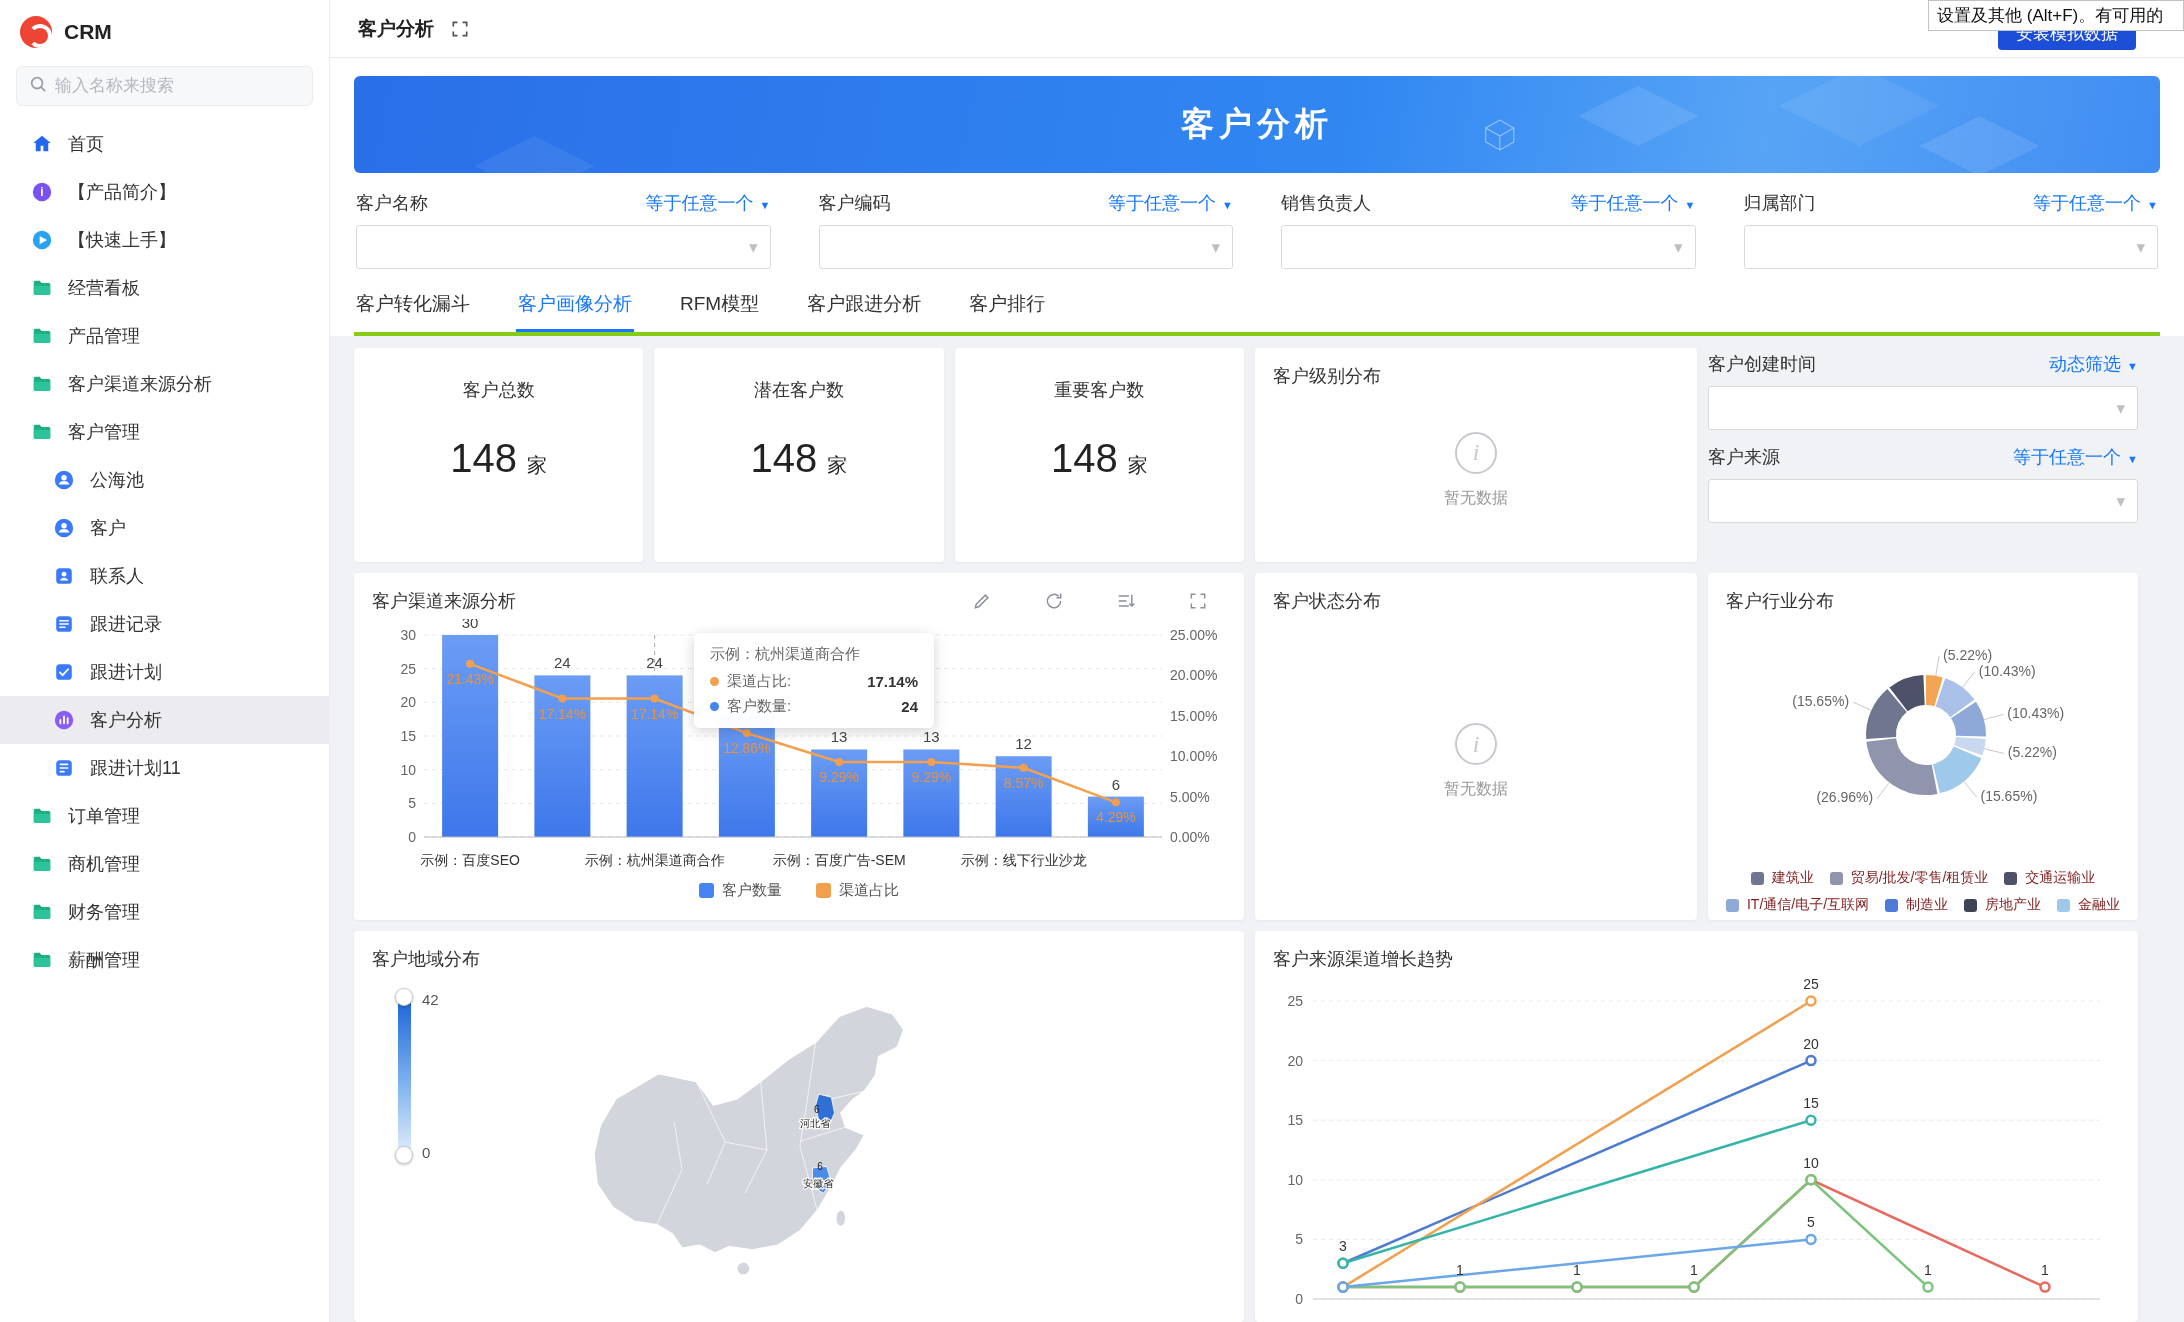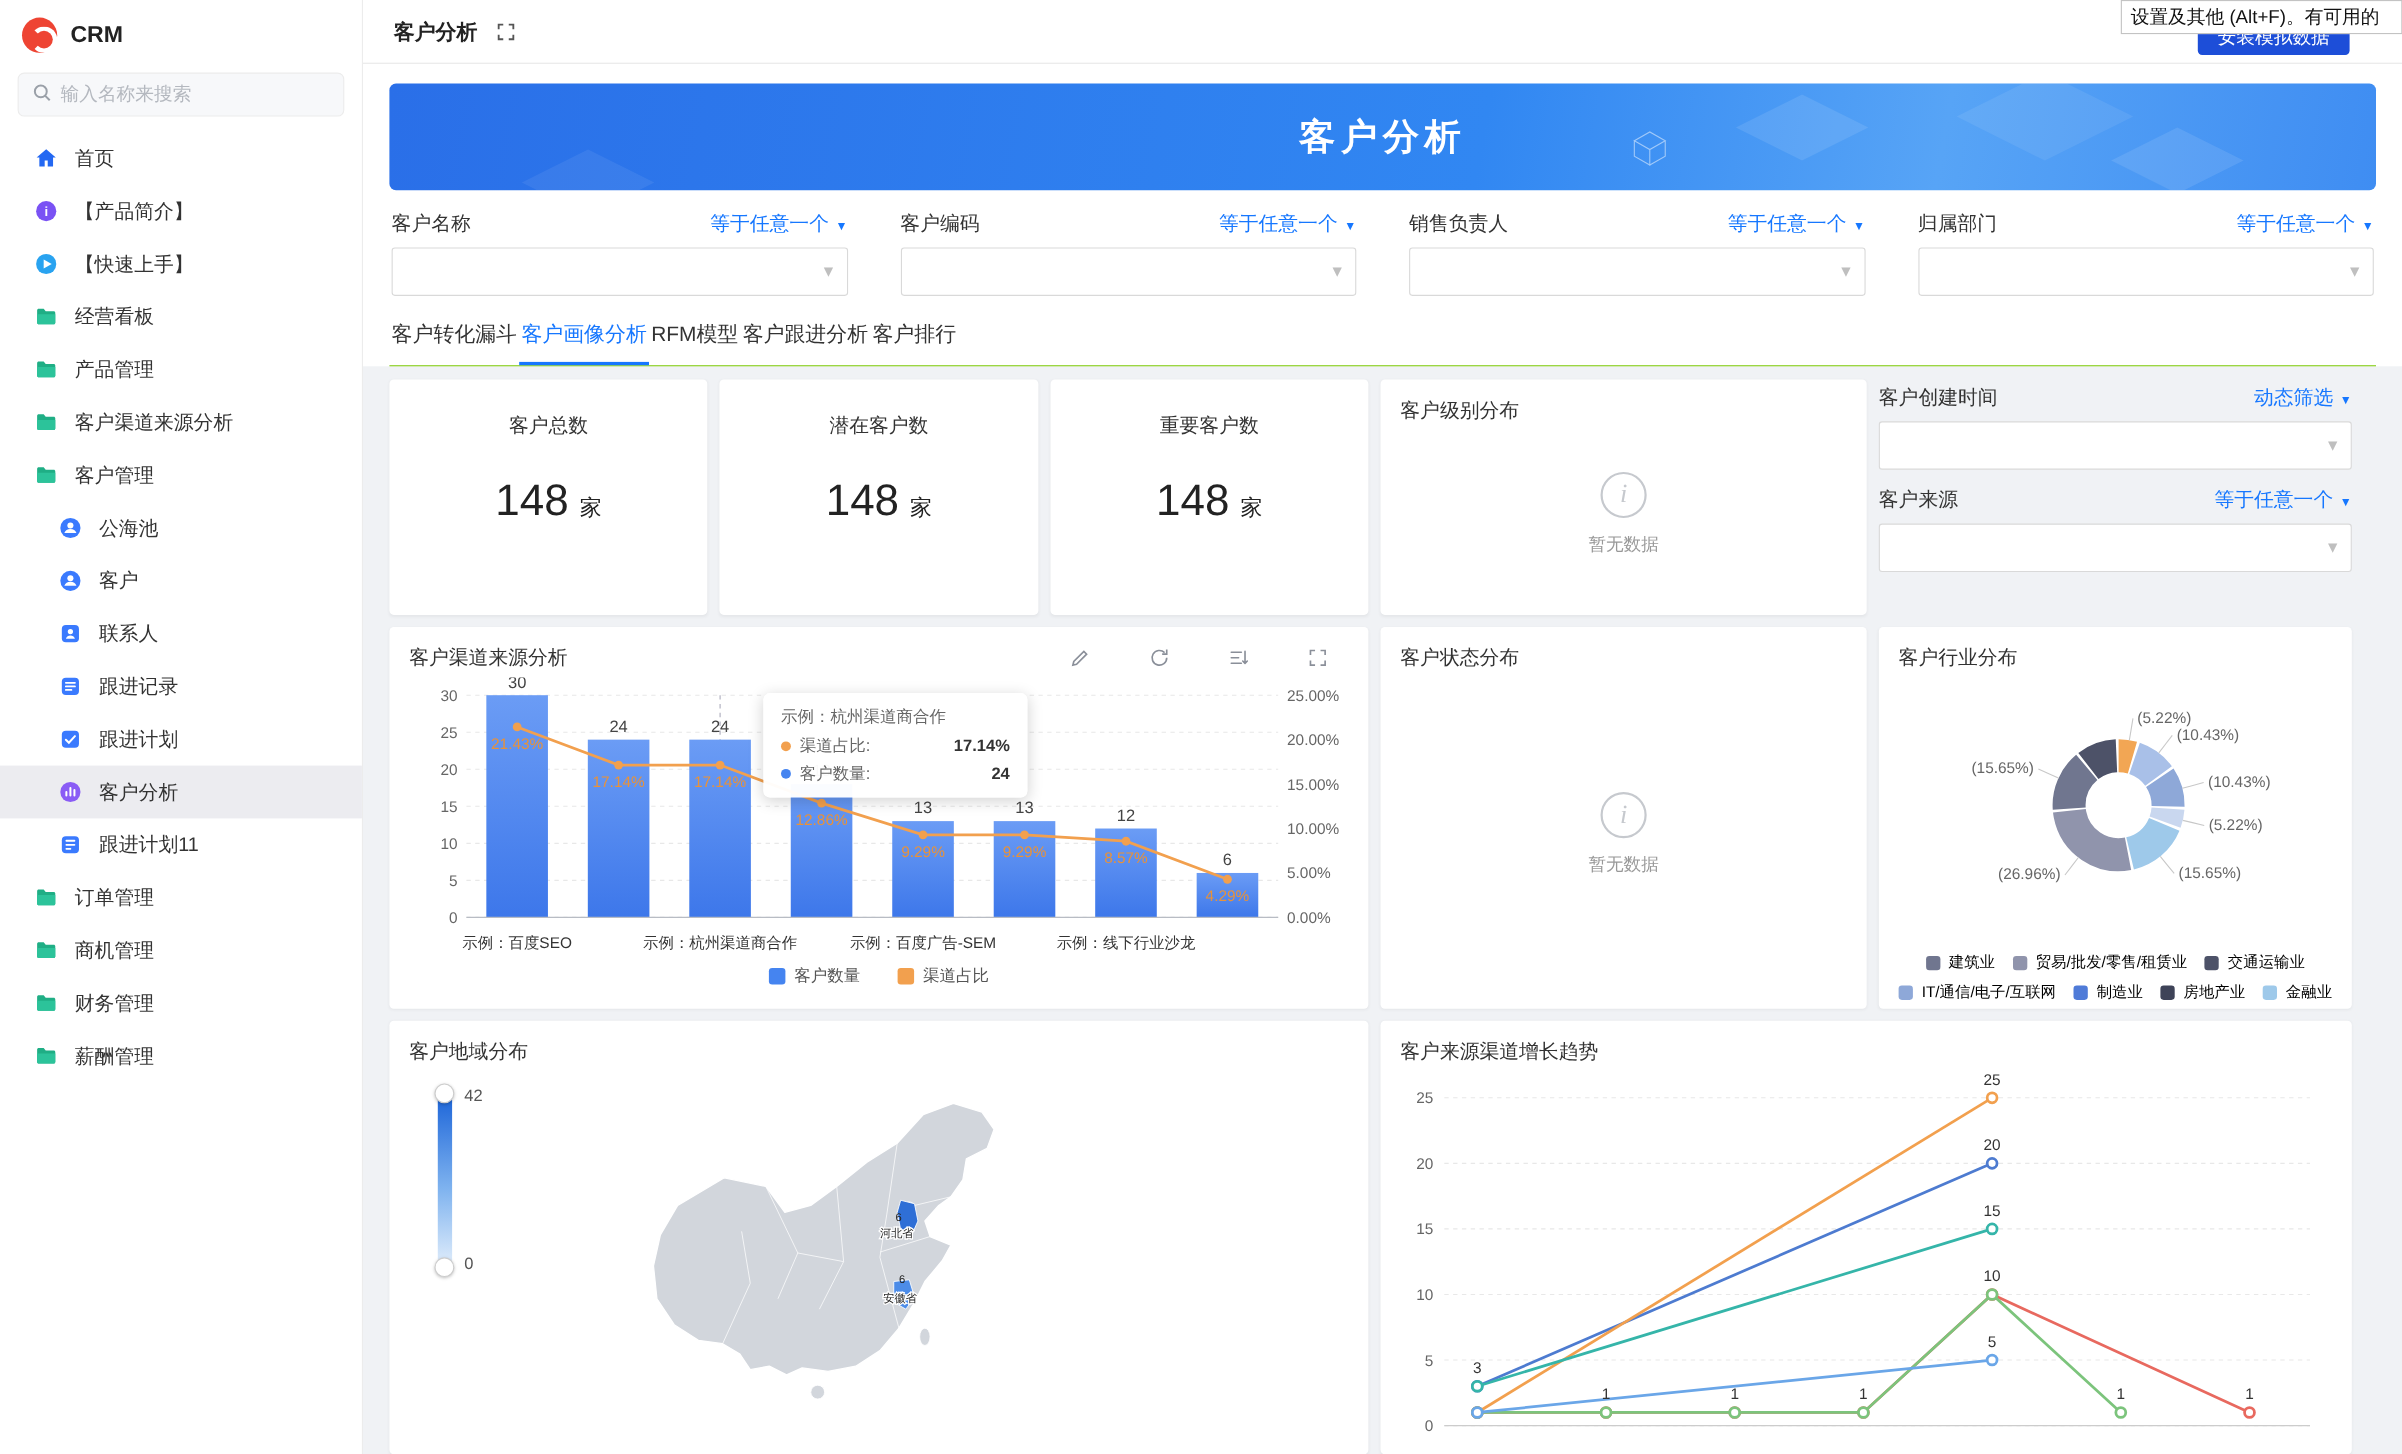--- a/index.html
+++ b/index.html
@@ -36,21 +36,21 @@
 
   .filter-row { display:grid; grid-template-columns:repeat(4,1fr); gap:48px; padding:18px 2px 12px; }
   .frow { display:flex; align-items:center; justify-content:space-between; margin-bottom:10px; }
   .flabel { font-size:18px; color:#333; }
   .fop { font-size:18px; color:#1677ff; display:flex; align-items:center; gap:6px; cursor:pointer; }
   .fop .caret::before { content:"▼"; font-size:11px; }
   .fselect { height:44px; border:1px solid #d9d9d9; border-radius:3px; background:#fff; position:relative; cursor:pointer; }
   .fselect .caret2::before { content:"▾"; }
   .fselect .caret2 { position:absolute; right:12px; top:50%; transform:translateY(-50%); color:#bfbfbf; font-size:17px; }
 
-  .tabs-row { display:flex; border-bottom:1px solid #84cc16;align-items:center; }
+  .tabs-row { display:flex; gap:44px; border-bottom:4px solid #84cc16;align-items:center; }
   .tab { font-size:19px; color:#333; padding:10px 2px 12px; cursor:pointer; border-bottom:3px solid transparent; }
   .tab.active { color:#1677ff; border-bottom-color:#1677ff; font-weight:500; }
 
   
   .dashboard { flex:1; overflow:hidden; padding:12px 24px 0; display:grid;
     grid-template-columns:890px 442px 430px; grid-template-rows:214px 347px 1fr; gap:11px;
     grid-template-areas:"stats level sidef" "channel status industry" "map growth growth"; }
   .card { background:#fff; border-radius:4px; box-shadow:0 1px 3px rgba(0,0,0,.05); overflow:hidden; display:flex; flex-direction:column; }
   .card-head { display:flex; align-items:center; justify-content:space-between; padding:16px 18px 6px; }
   .card-title { font-size:18px; color:#333; font-weight:500; }
@@ -83,21 +83,21 @@
   .pv { font-size:14px; fill:#e8923a; } .xv { font-size:14px; fill:#333; }
   .chart-tooltip { position:absolute; left:340px; top:60px; width:240px; background:rgba(255,255,255,.97); border-radius:6px; box-shadow:0 3px 14px rgba(0,0,0,.18); padding:12px 16px; z-index:3; }
   .tt-title { font-size:15px; color:#666; margin-bottom:8px; }
   .tt-row { display:flex; align-items:center; gap:8px; margin-top:6px; font-size:15px; color:#666; }
   .tt-dot { width:9px; height:9px; border-radius:50%; flex-shrink:0; }
   .tt-val { margin-left:auto; font-weight:bold; color:#333; }
 
   .industry-card { grid-area:industry; }
   .industry-card svg { display:block; margin:0 auto; }
   .dl { font-size:14px; fill:#666; }
-  .donut-legend { display:flex; flex-wrap:wrap; justify-content:center; column-gap:16px; row-gap:9px; padding:2px 8px 12px; font-size:14px; color:#000000; }
+  .donut-legend { display:flex; flex-wrap:wrap; justify-content:center; column-gap:16px; row-gap:9px; padding:2px 8px 12px; font-size:14px; color:#7f1d1d; }
   .donut-legend .legend-sq { width:13px; height:13px; }
 
   .map-card { grid-area:map; position:relative; }
   .map-card svg.china { display:block; margin:4px 0 0 210px; }
   .vmap { position:absolute; left:44px; top:66px; }
   .vbar { width:13px; height:158px; border-radius:7px; background:linear-gradient(#1a63d8,#7fb3ef 55%,#e2eefb); }
   .vh { position:absolute; left:-3px; width:18px; height:18px; border-radius:50%; background:#fff; border:1px solid #ccc; box-shadow:0 1px 3px rgba(0,0,0,.25); }
   .vh.top { top:-9px; } .vh.bot { bottom:-9px; }
   .vmax { position:absolute; left:24px; top:-6px; font-size:15px; color:#555; }
   .vmin { position:absolute; left:24px; bottom:-6px; font-size:15px; color:#555; }

